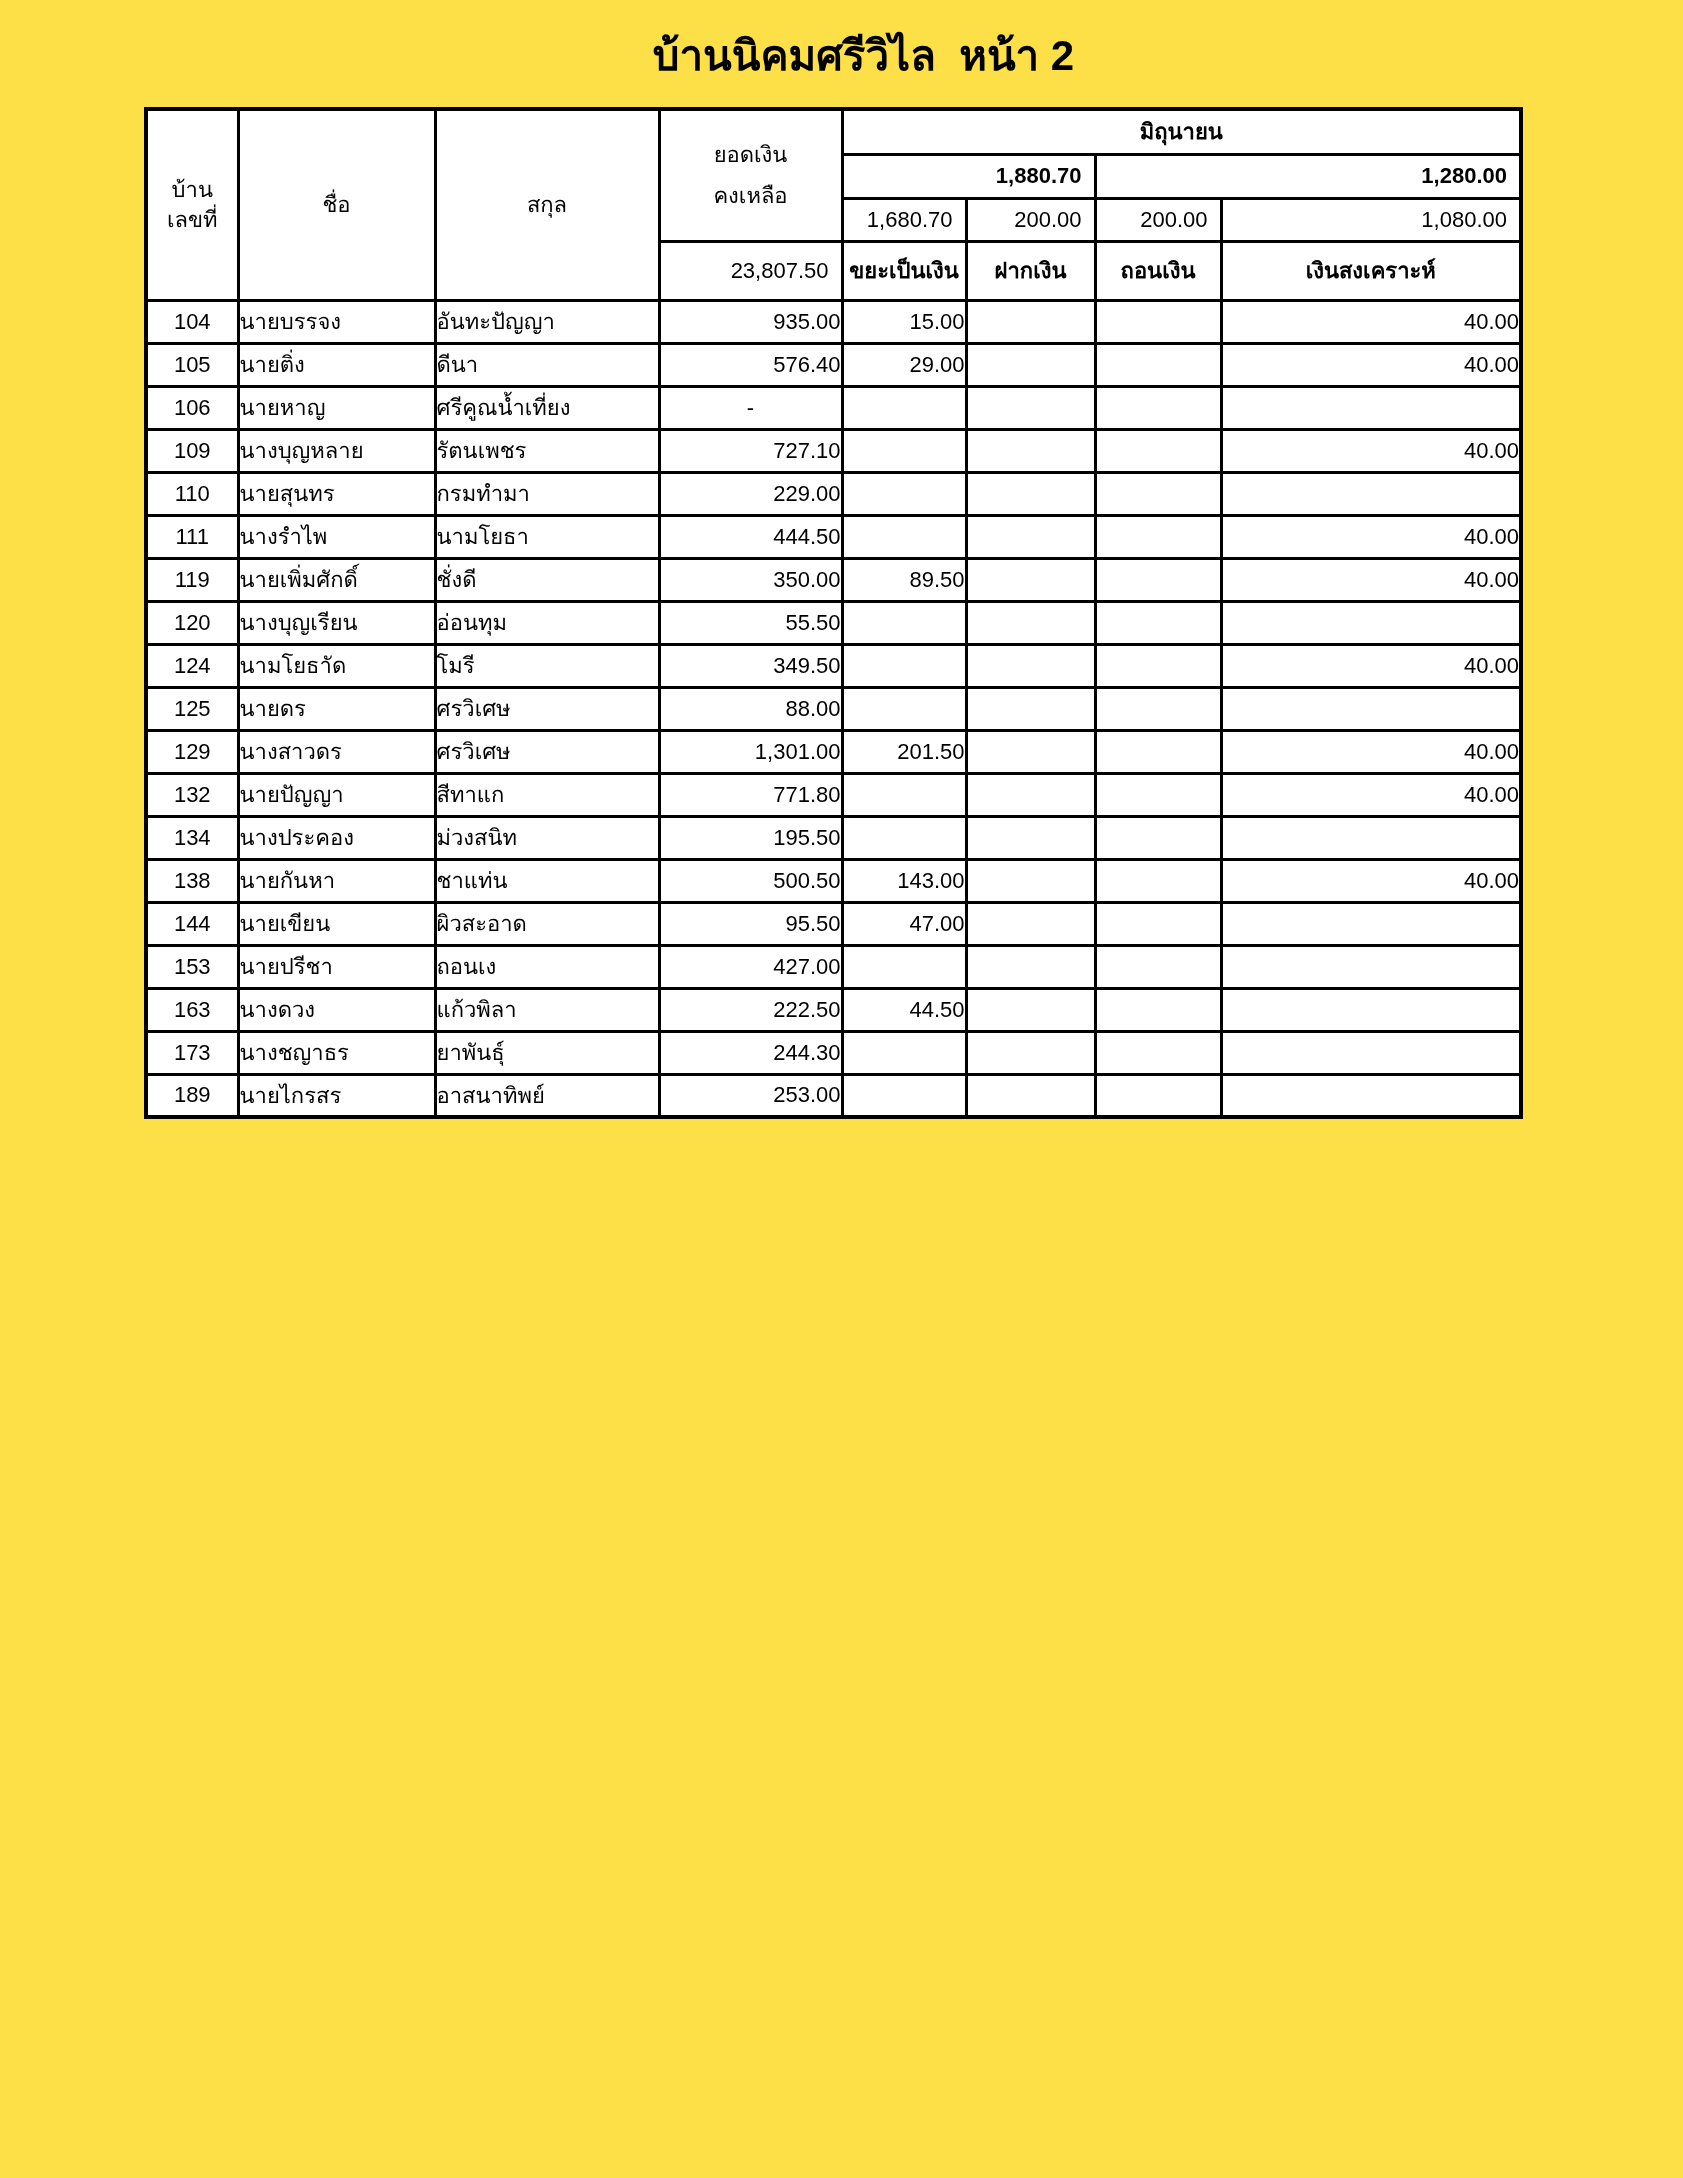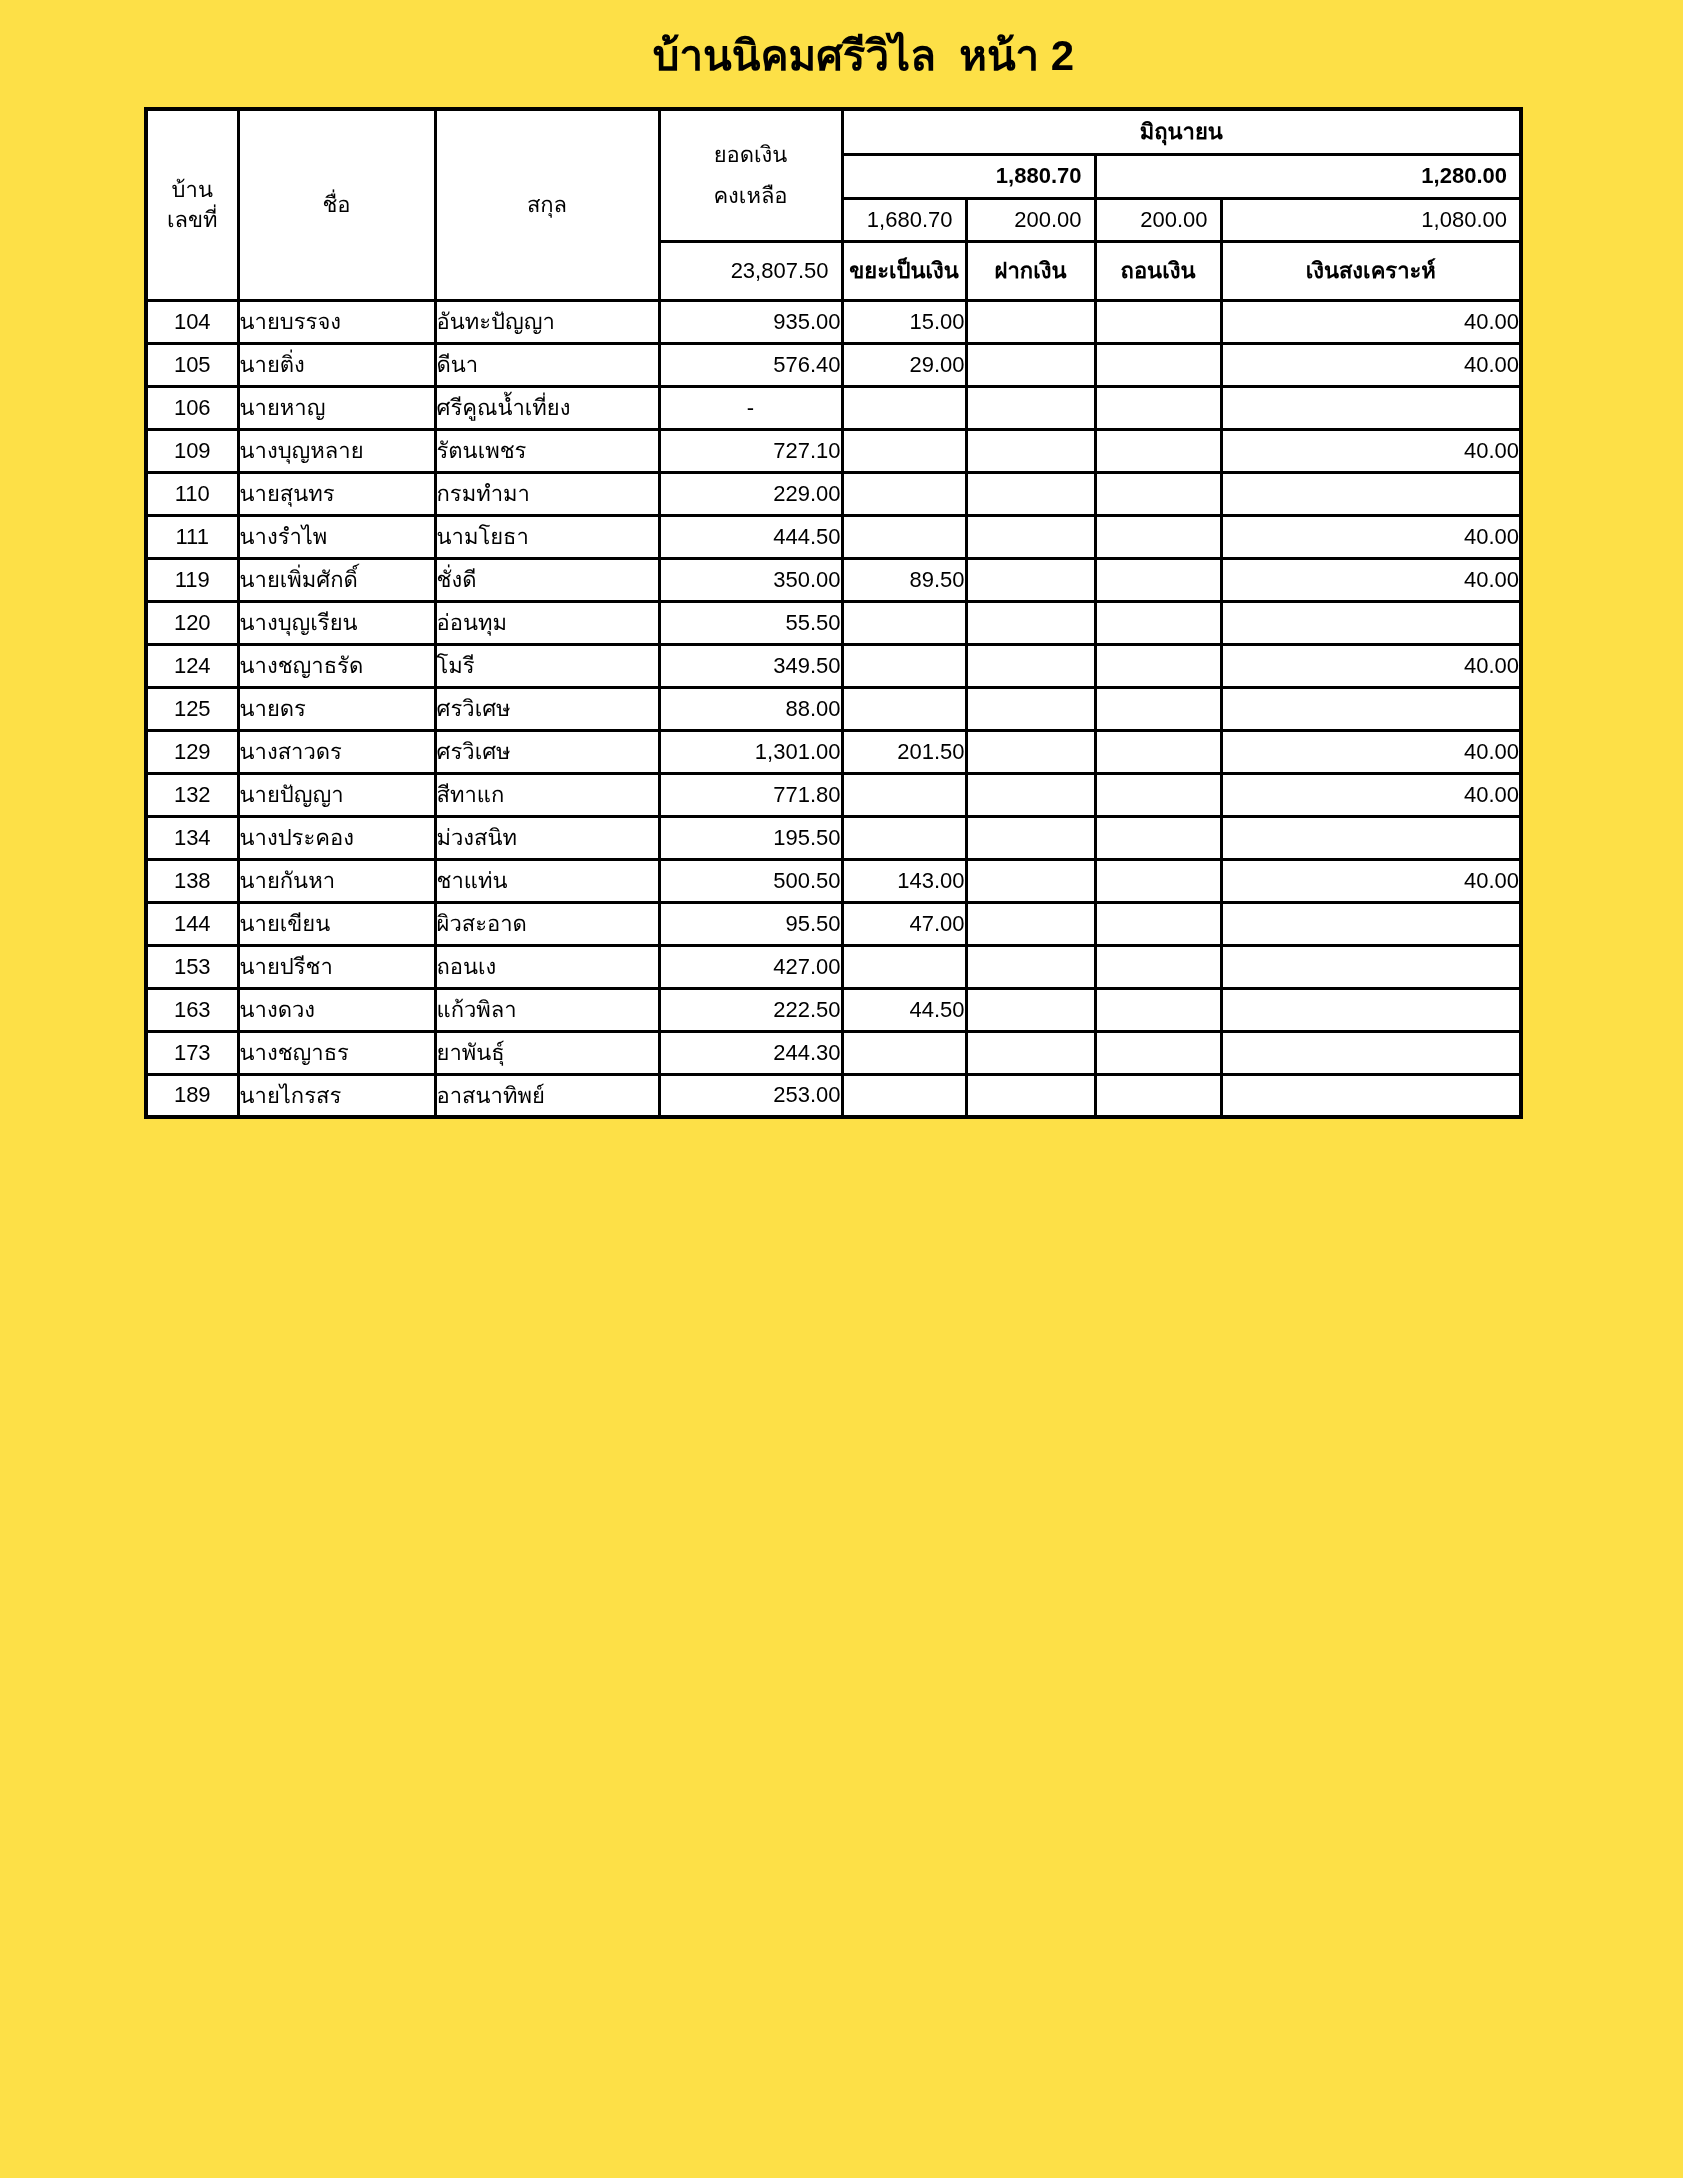--- a/index.html
+++ b/index.html
@@ -207,21 +207,21 @@
     <td class="c-text">อ่อนทุม</td>
     <td class="c-num">55.50</td>
     <td class="c-num"></td>
     <td class="c-num"></td>
     <td class="c-num"></td>
     <td class="c-num"></td>
   </tr>
 
   <tr class="data-row">
     <td class="c-house">124</td>
-    <td class="c-text">นางชญาธรัด</td>
+    <td class="c-text">นามโยธาัด</td>
     <td class="c-text">โมรี</td>
     <td class="c-num">349.50</td>
     <td class="c-num"></td>
     <td class="c-num"></td>
     <td class="c-num"></td>
     <td class="c-num">40.00</td>
   </tr>
 
   <tr class="data-row">
     <td class="c-house">125</td>

